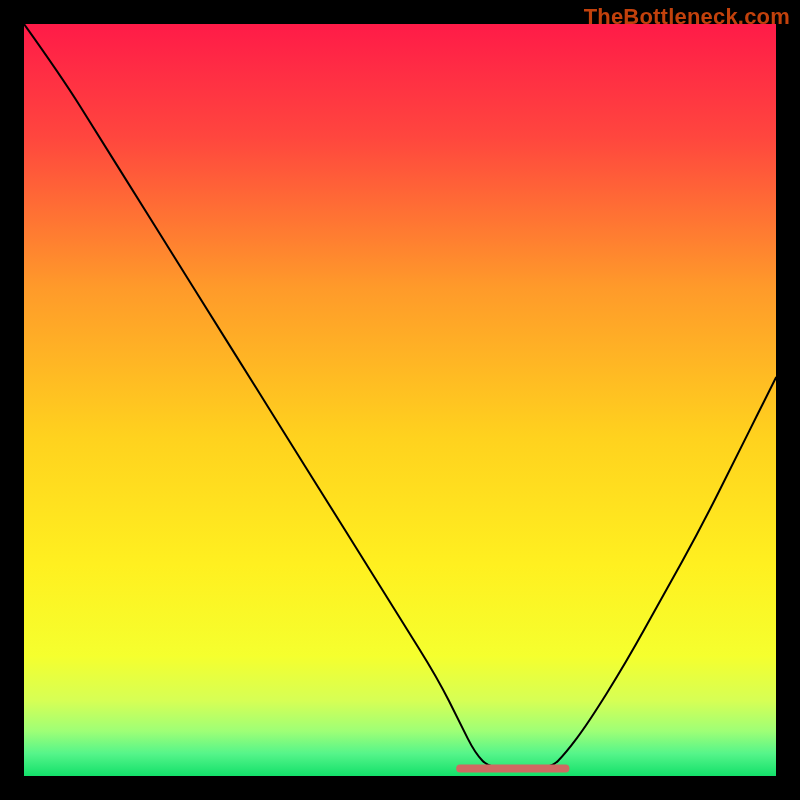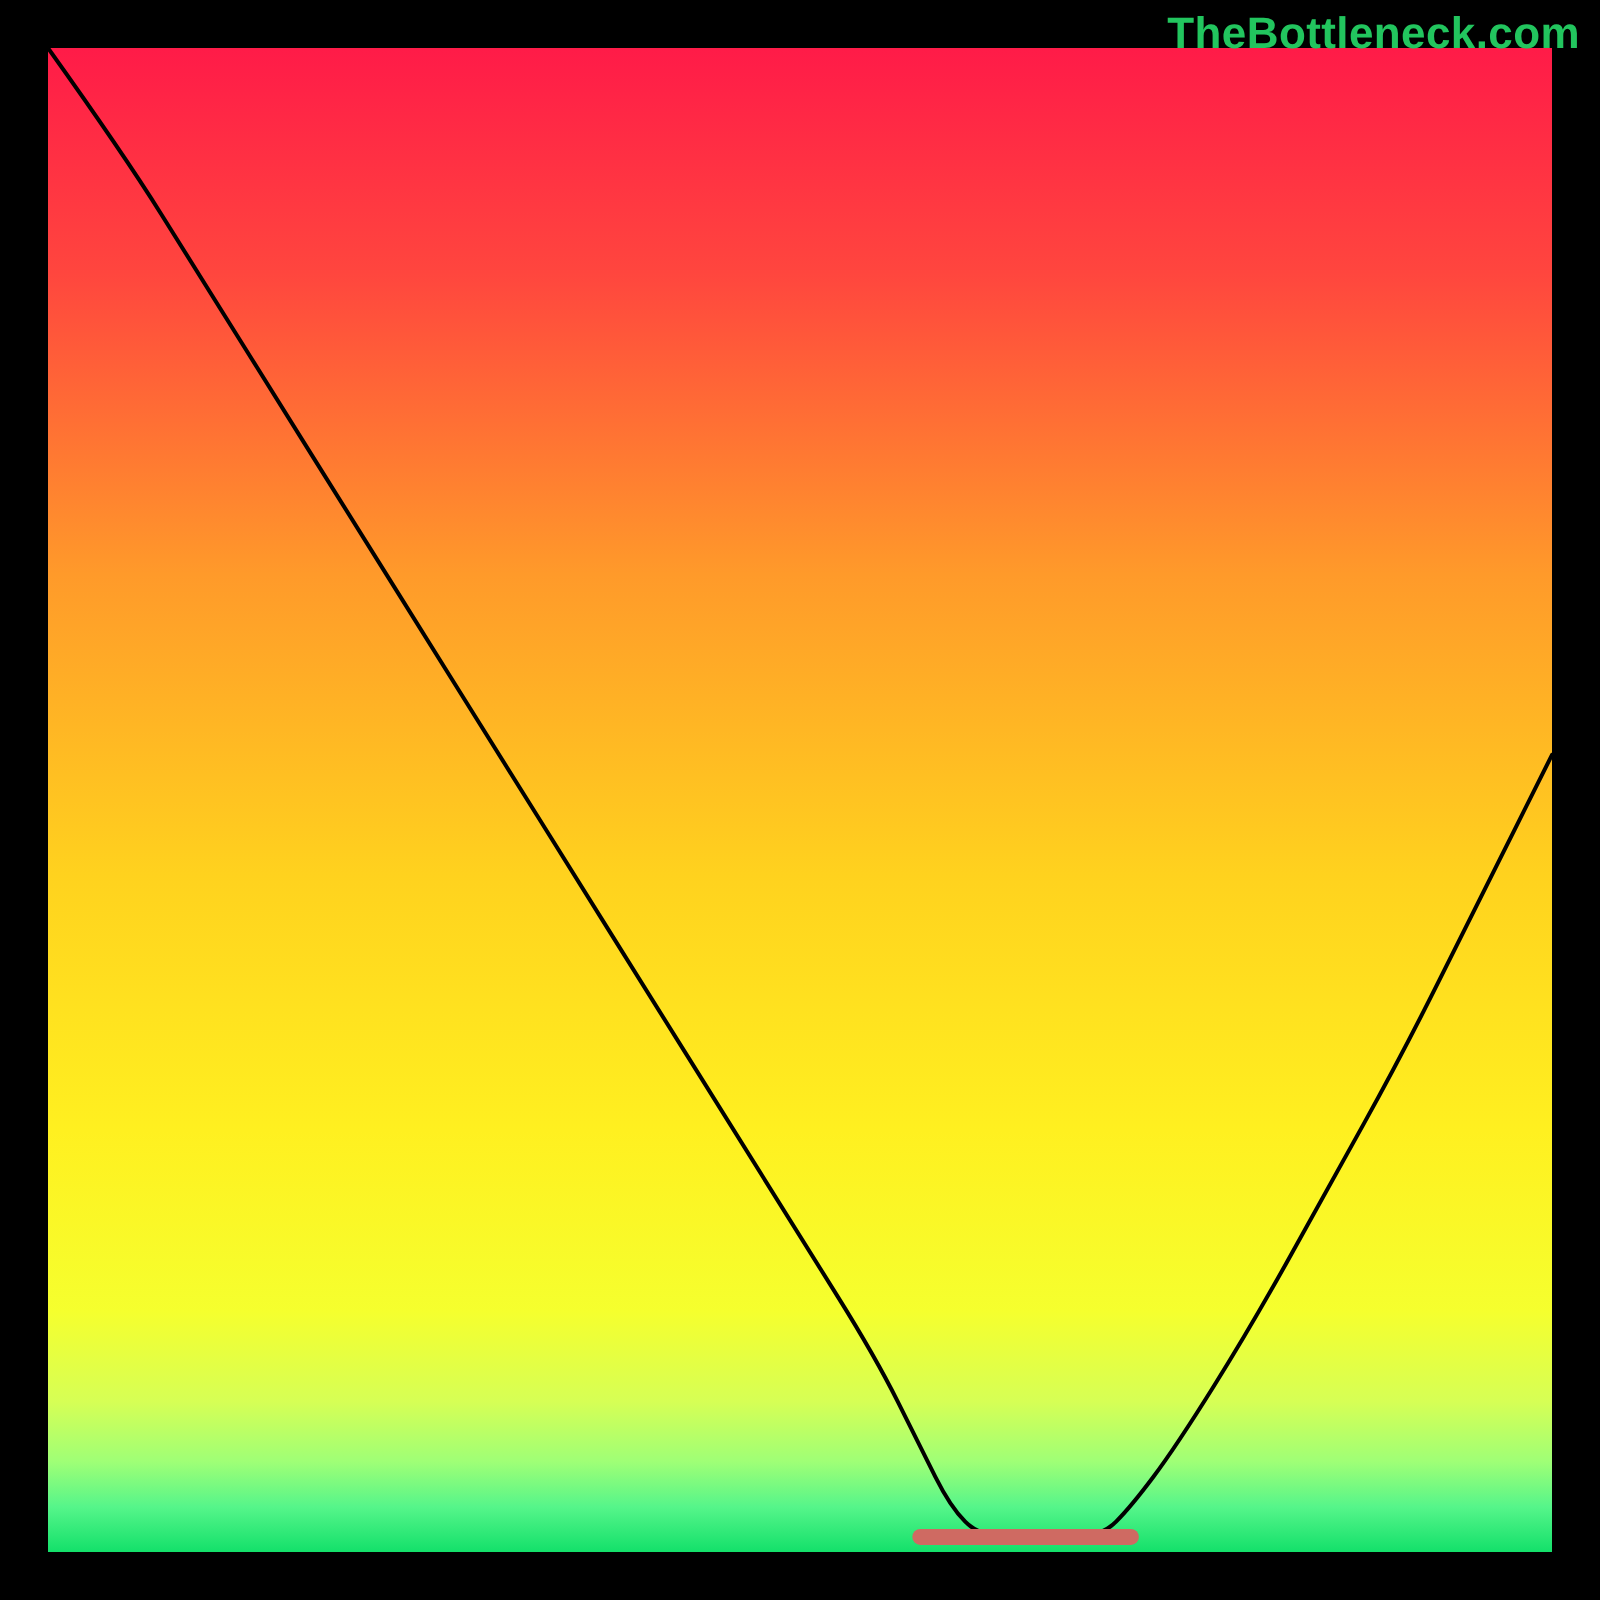--- a/index.html
+++ b/index.html
@@ -14,21 +14,21 @@
   .frame {
     position: relative;
     width: 800px;
     height: 800px;
     background: #000;
   }
   .watermark {
     position: absolute;
     top: 4px;
     right: 10px;
-    color: #22c55e;
+    color: #c2410c;
     font-size: 22px;
     font-weight: 600;
     letter-spacing: 0.2px;
     z-index: 10;
   }
   svg.plot {
     position: absolute;
     left: 24px;
     top: 24px;
     width: 752px;

